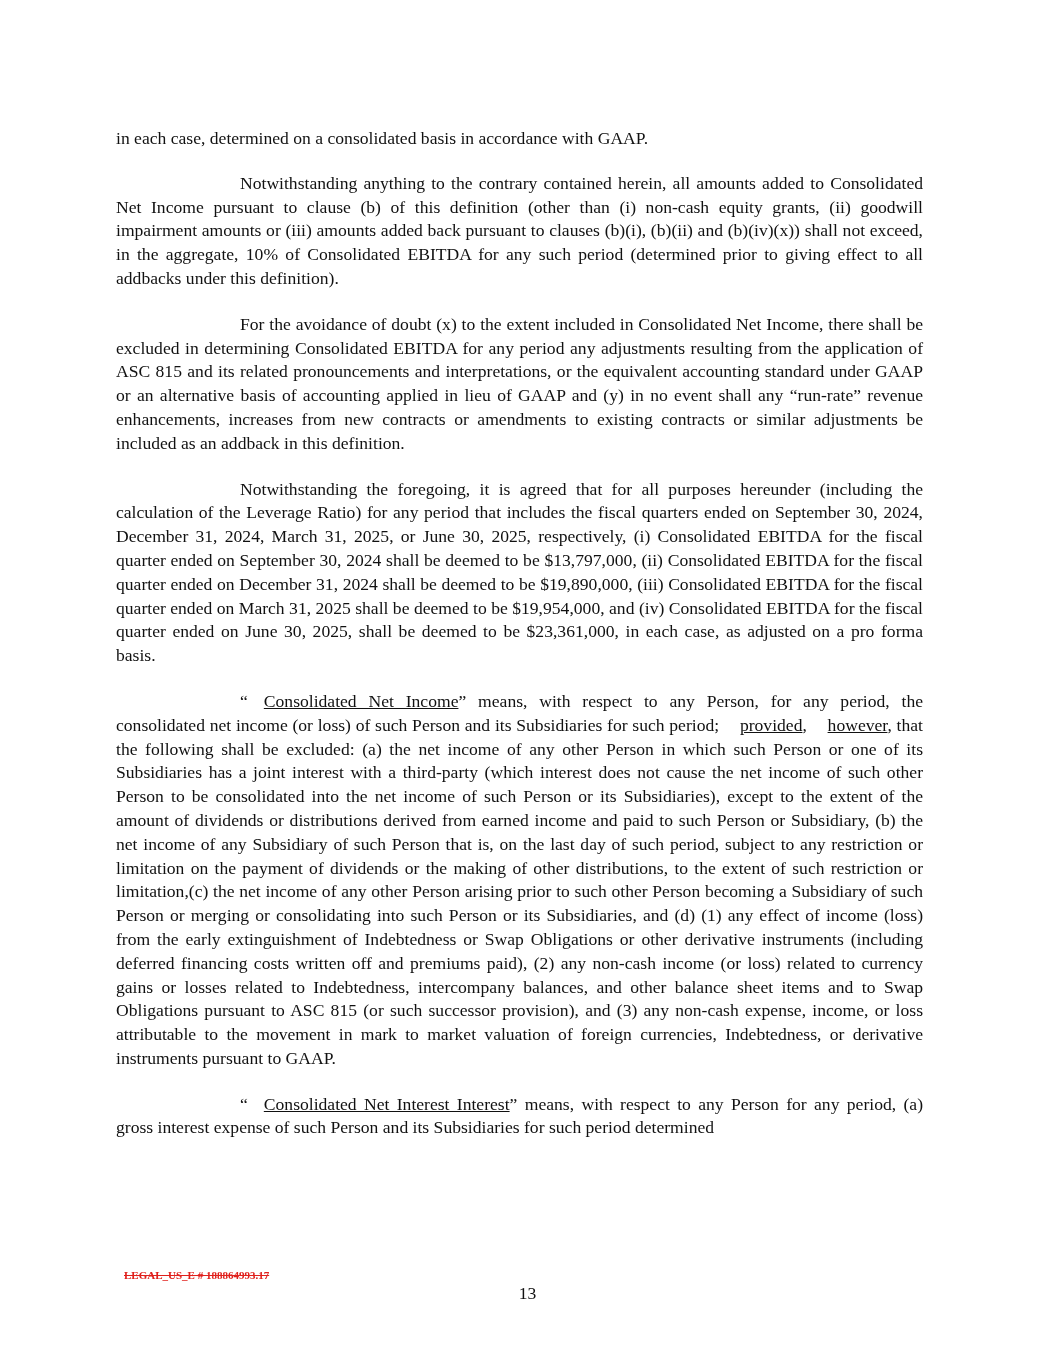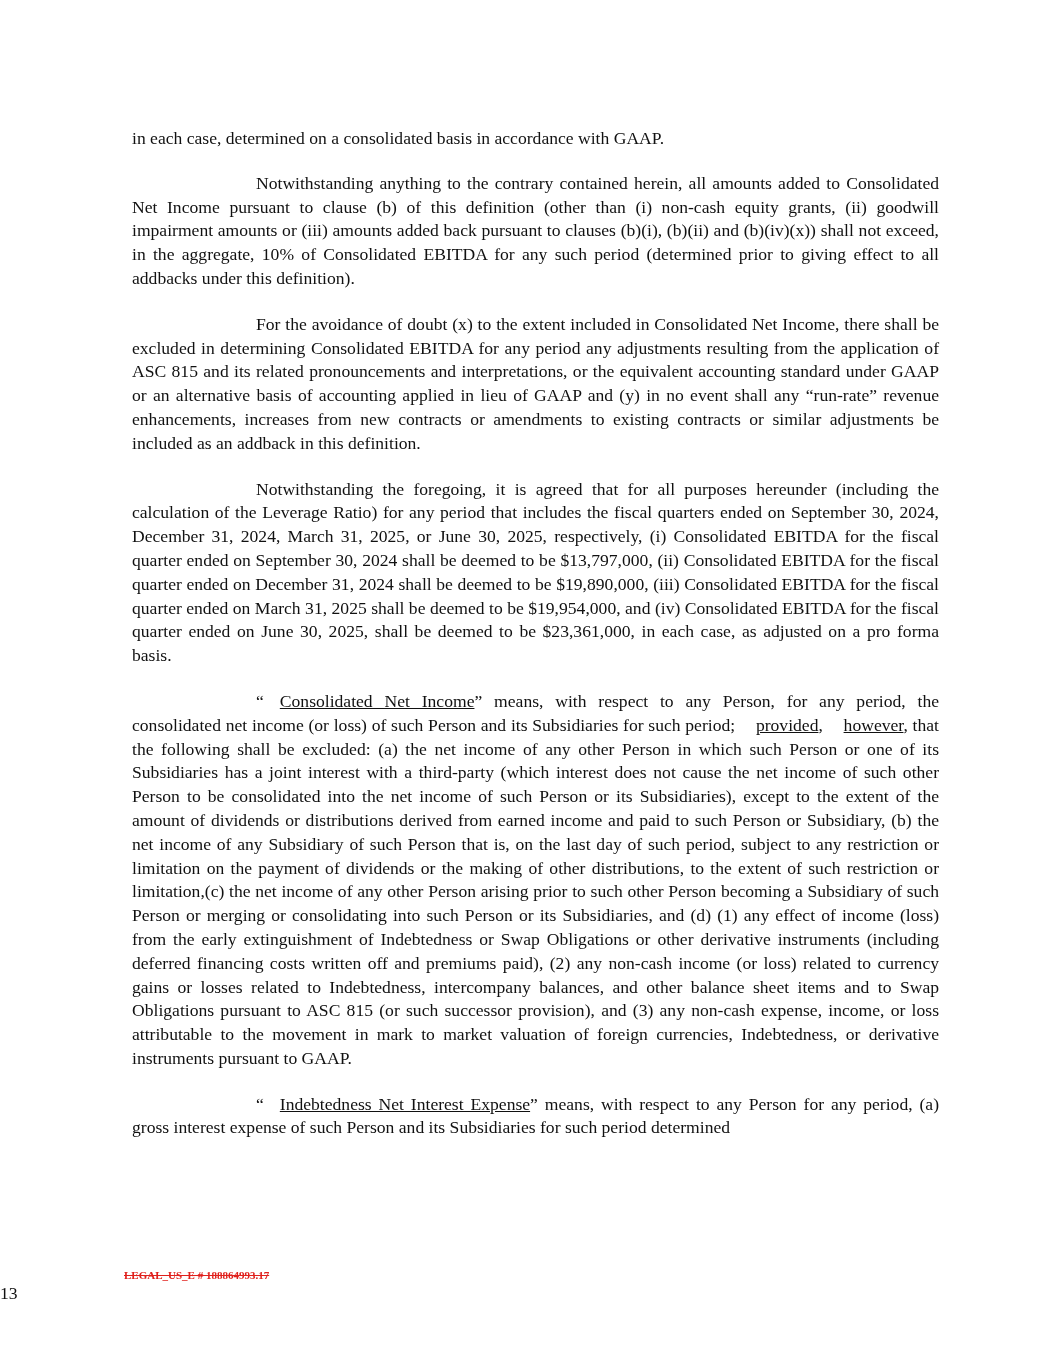--- a/index.html
+++ b/index.html
@@ -6,39 +6,40 @@
   body {
     width: 1055px;
     height: 1365px;
     position: relative;
     overflow: hidden;
     font-family: "Liberation Serif", "DejaVu Serif", serif;
     color: #111111;
   }
   .page {
     position: absolute;
-    left: 132px;
+    left: 116px;
     top: 127px;
     width: 807px;
   }
   p {
     margin: 0;
     font-size: 17.6px;
     line-height: 23.8px;
     text-align: justify;
   }
   p.indent { text-indent: 124px; }
   .para-first { margin-bottom: 21px; }
   .para { margin-bottom: 22px; }
   .u { text-decoration: underline; margin-left: 16px; }
   .page-number {
     position: absolute;
     top: 1283px;
     left: 0;
     width: 1055px;
+    text-align: center;
     font-size: 17.6px;
   }
   .footer-id {
     position: absolute;
     left: 124px;
     top: 1269px;
     font-size: 11px;
     font-weight: bold;
     color: #e0201c;
     text-decoration: line-through;
@@ -51,17 +52,17 @@
   <p class="para-first">in each case, determined on a consolidated basis in accordance with GAAP.</p>
 
   <p class="indent para">Notwithstanding anything to the contrary contained herein, all amounts added to Consolidated Net Income pursuant to clause (b) of this definition (other than (i) non-cash equity grants, (ii) goodwill impairment amounts or (iii) amounts added back pursuant to clauses (b)(i), (b)(ii) and (b)(iv)(x)) shall not exceed, in the aggregate, 10% of Consolidated EBITDA for any such period (determined prior to giving effect to all addbacks under this definition).</p>
 
   <p class="indent para">For the avoidance of doubt (x) to the extent included in Consolidated Net Income, there shall be excluded in determining Consolidated EBITDA for any period any adjustments resulting from the application of ASC 815 and its related pronouncements and interpretations, or the equivalent accounting standard under GAAP or an alternative basis of accounting applied in lieu of GAAP and (y) in no event shall any “run-rate” revenue enhancements, increases from new contracts or amendments to existing contracts or similar adjustments be included as an addback in this definition.</p>
 
   <p class="indent para">Notwithstanding the foregoing, it is agreed that for all purposes hereunder (including the calculation of the Leverage Ratio) for any period that includes the fiscal quarters ended on September 30, 2024, December 31, 2024, March 31, 2025, or June 30, 2025, respectively, (i) Consolidated EBITDA for the fiscal quarter ended on  September 30, 2024 shall be deemed to be $13,797,000, (ii) Consolidated EBITDA for the fiscal quarter ended on December 31, 2024 shall be deemed to be $19,890,000, (iii) Consolidated EBITDA for the fiscal quarter ended on March 31, 2025 shall be deemed to be $19,954,000, and (iv) Consolidated EBITDA for the fiscal quarter ended on June 30, 2025, shall be deemed to be $23,361,000, in each case, as adjusted on a pro forma basis.</p>
 
   <p class="indent para"><span>“</span><span class="u">Consolidated Net Income</span><span>”</span><span> means, with respect to any Person, for any period, the consolidated net income (or loss) of such Person and its Subsidiaries for such period; </span><span class="u">provided</span><span>, </span><span class="u">however</span><span>, that the following shall be excluded:  (a) the net income of any other Person in which such Person or one of its Subsidiaries has a joint interest with a third-party (which interest does not cause the net income of such other Person to be consolidated into the net income of such Person or its Subsidiaries), except to the extent of the amount of dividends or distributions derived from earned income and paid to such Person or Subsidiary, (b) the net income of any Subsidiary of such Person that is, on the last day of such period, subject to any restriction or limitation on the payment of dividends or the making of other distributions, to the extent of such restriction or limitation,(c) the net income of any other Person arising prior to such other Person becoming a Subsidiary of such Person or merging or consolidating into such Person or its Subsidiaries, and (d) (1) any effect of income (loss) from the early extinguishment of Indebtedness or Swap Obligations or other derivative instruments (including deferred financing costs written off and premiums paid), (2) any non-cash income (or loss) related to currency gains or losses related to Indebtedness, intercompany balances, and other balance sheet items and to Swap Obligations pursuant to ASC 815 (or such successor provision), and (3) any non-cash expense, income, or loss attributable to the movement in mark to market valuation of foreign currencies, Indebtedness, or derivative instruments pursuant to GAAP.</span></p>
 
-  <p class="indent"><span>“</span><span class="u">Indebtedness Net Interest Expense</span><span>”</span><span> means, with respect to any Person for any period, (a) gross interest expense of such Person and its Subsidiaries for such period determined</span></p>
+  <p class="indent"><span>“</span><span class="u">Consolidated Net Interest Interest</span><span>”</span><span> means, with respect to any Person for any period, (a) gross interest expense of such Person and its Subsidiaries for such period determined</span></p>
 </div>
 
 <div class="page-number">13</div>
 <div class="footer-id">LEGAL_US_E # 188864993.17</div>
 
 </body></html>

